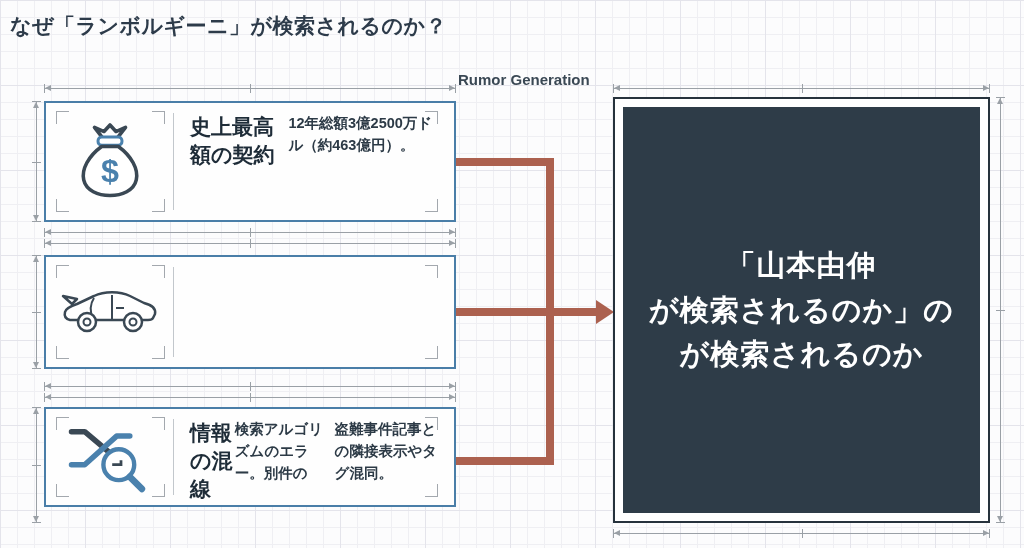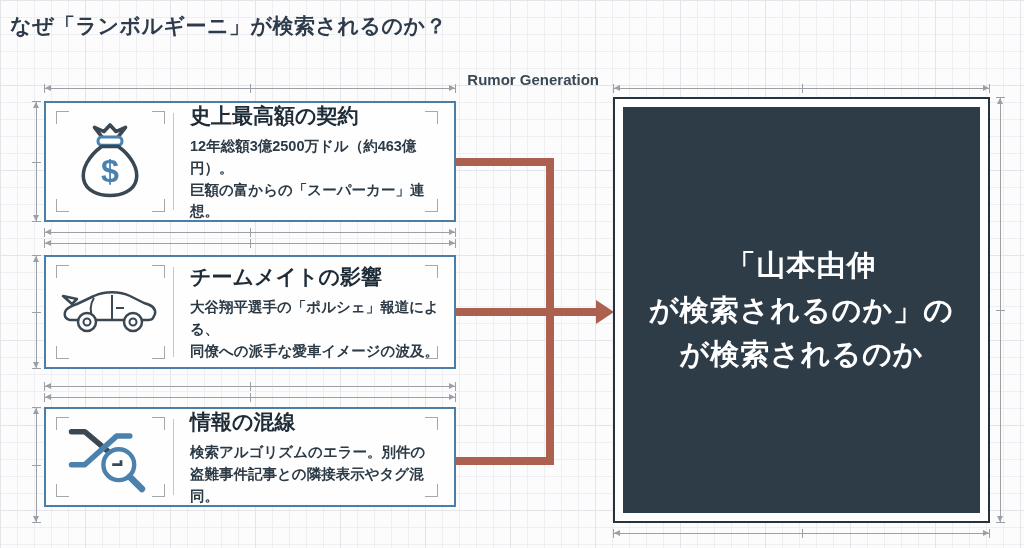--- a/index.html
+++ b/index.html
@@ -22,40 +22,40 @@
       linear-gradient(90deg,#e4e4eb 1px,transparent 1px),
       linear-gradient(#efeff3 1px,transparent 1px),
       linear-gradient(90deg,#efeff3 1px,transparent 1px);
     background-size:85px 85px,85px 85px,17px 17px,17px 17px;
   }
   .page-title{
     position:absolute;left:10px;top:12px;
     font-size:21px;font-weight:bold;color:var(--ink);letter-spacing:.5px;
   }
   .flow-label{
-    position:absolute;left:444px;top:71px;width:155px;text-align:right;
+    position:absolute;left:458px;top:71px;width:155px;text-align:left;
     font-size:15px;font-weight:bold;color:#3a4854;
   }
 
   
   .cause-box{
     position:absolute;left:44px;width:412px;
     background:#fefefe;border:2px solid var(--blue);
     display:flex;align-items:stretch;
   }
   .icon-cell{
     position:relative;width:128px;flex:0 0 128px;
     display:flex;align-items:center;justify-content:center;
   }
   .icon-cell::after{
     content:"";position:absolute;right:0;top:10px;bottom:10px;width:1px;background:#c2c7cc;
   }
   .text-cell{
     flex:1;padding:10px 8px 8px 16px;
-    display:flex;flex-direction:column;justify-content:center;
+    display:flex;flex-direction:row;justify-content:center;
   }
   .cause-title{font-size:21px;font-weight:bold;color:#1e2c38;margin-bottom:6px;}
   .cause-body{font-size:14.5px;font-weight:600;color:#2c3a46;line-height:1.5;}
 
   
   .cb{position:absolute;width:13px;height:13px;border:0 solid var(--bracket);}
   .cb.tl{border-top-width:1.5px;border-left-width:1.5px;}
   .cb.tr{border-top-width:1.5px;border-right-width:1.5px;}
   .cb.bl{border-bottom-width:1.5px;border-left-width:1.5px;}
   .cb.br{border-bottom-width:1.5px;border-right-width:1.5px;}
@@ -178,21 +178,20 @@
         <text x="36" y="53" text-anchor="middle" font-size="27" font-weight="bold" fill="#4a81ad">$</text>
       </svg>
       <i class="cb tl" style="left:10px;top:8px"></i>
         <i class="cb tr" style="left:106px;top:8px"></i>
       <i class="cb bl" style="left:10px;bottom:8px"></i>
         <i class="cb br" style="left:106px;bottom:8px"></i>
     </div>
     <div class="text-cell">
       <div class="cause-title">史上最高額の契約</div>
       <div class="cause-body">12年総額3億2500万ドル（約463億円）。</div>
-      <div class="cause-body">巨額の富からの「スーパーカー」連想。</div>
     </div>
     <i class="cb tr" style="right:16px;top:8px"></i>
       <i class="cb br" style="right:16px;bottom:8px"></i>
   </div>
 
   <div class="cause-box" style="top:255px;height:114px">
     <div class="icon-cell">
       <svg width="100" height="56" viewBox="0 0 100 52">
         <path d="M12,18 L3,10 L17,13 Z" fill="#fff" stroke="#3a4854" stroke-width="2.5" stroke-linejoin="round"></path>
         <path d="M10,34 C6,33 4,30 5,26 C6,22 11,20 17,18 L34,10 C44,5 60,5 70,10 L84,17 C92,19 96,23 95,28 L93,32 C92,34 90,34 88,34 Z" fill="#fff" stroke="#3a4854" stroke-width="2.5" stroke-linejoin="round"></path>
@@ -202,25 +201,20 @@
         <circle cx="27" cy="36" r="9" fill="#fff" stroke="#3a4854" stroke-width="2.5"></circle>
         <circle cx="27" cy="36" r="3.5" fill="none" stroke="#3a4854" stroke-width="2"></circle>
         <circle cx="73" cy="36" r="9" fill="#fff" stroke="#3a4854" stroke-width="2.5"></circle>
         <circle cx="73" cy="36" r="3.5" fill="none" stroke="#3a4854" stroke-width="2"></circle>
       </svg>
       <i class="cb tl" style="left:10px;top:8px"></i>
         <i class="cb tr" style="left:106px;top:8px"></i>
       <i class="cb bl" style="left:10px;bottom:8px"></i>
         <i class="cb br" style="left:106px;bottom:8px"></i>
     </div>
-    <div class="text-cell">
-      <div class="cause-title">チームメイトの影響</div>
-      <div class="cause-body">大谷翔平選手の「ポルシェ」報道による、</div>
-      <div class="cause-body">同僚への派手な愛車イメージの波及。</div>
-    </div>
     <i class="cb tr" style="right:16px;top:8px"></i>
       <i class="cb br" style="right:16px;bottom:8px"></i>
   </div>
 
   <div class="cause-box" style="top:407px;height:100px">
     <div class="icon-cell">
       <svg width="88" height="78" viewBox="0 0 80 70">
         <path d="M5,12 L17,12 L48,38" fill="none" stroke="#3a4854" stroke-width="5" stroke-linecap="round" stroke-linejoin="round"></path>
         <path d="M5,42 L17,42 L46,16 L58,16" fill="none" stroke="#4a81ad" stroke-width="5" stroke-linecap="round" stroke-linejoin="round"></path>
         <circle cx="48" cy="42" r="14" fill="#fff" stroke="#4a81ad" stroke-width="4"></circle>

